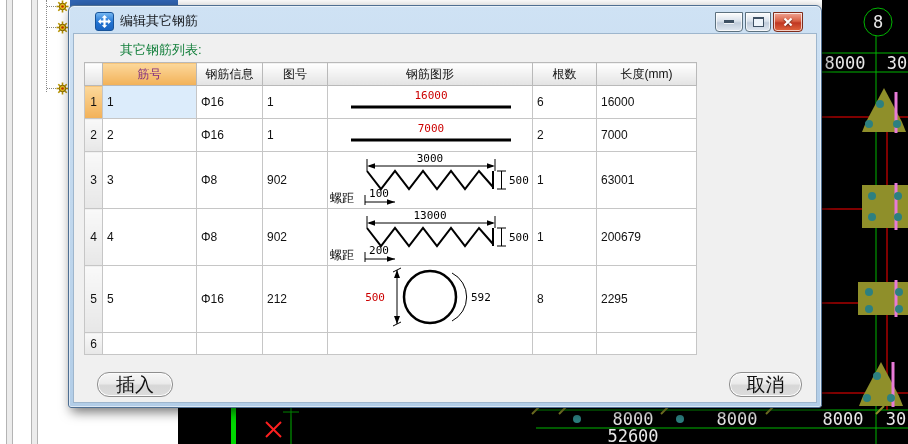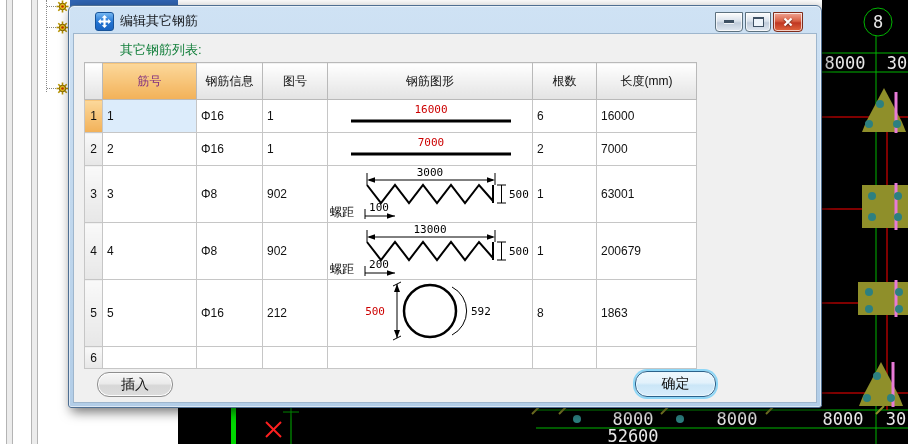--- a/index.html
+++ b/index.html
@@ -46,35 +46,35 @@
                  box-shadow:0 1px 1px rgba(0,0,0,.35);}
   .glyph-close i:first-child{transform:rotate(45deg);} .glyph-close i:last-child{transform:rotate(-45deg);}
 
   .dlg-body{position:absolute;left:4px;right:4px;top:27px;bottom:4px;background:#f0f0f0;
             border:1px solid #9eb6cd;}
   .list-label{position:absolute;left:10px;top:7px;font-size:13px;color:#15803d;margin-left:36px;}
 
   
   .tbl-wrap{position:absolute;left:10px;top:28px;}
   table{border-collapse:collapse;table-layout:fixed;background:#fff;width:613px;}
-  th,td{border:1px solid #c6c6c6;font-size:12px;padding:7px 4px;overflow:hidden;
+  th,td{border:1px solid #c6c6c6;font-size:12px;padding:0 4px;overflow:hidden;
         white-space:nowrap;color:#111;font-weight:normal;text-align:left;}
   thead th{background:linear-gradient(#ffffff,#e3e3e3);text-align:center;border-color:#b9b9b9;height:22px;}
   th.sel{background:linear-gradient(#fcd89b,#f2b158);color:#7e2a80;}
   td.rowhdr{background:linear-gradient(#f9f9f9,#e7e7e7);text-align:center;padding:0;}
   td.rowhdr.sel{background:linear-gradient(#fcd89b,#f2b158);}
   td.cellsel{background:#dcecfb;}
   td.shape{text-align:center;padding:0;}
   .dimtext{font-family:"DejaVu Sans Mono",monospace;font-size:11px;fill:#000;}
   .dimred{fill:#cc0000;}
   .cjk{font-family:"Liberation Sans",sans-serif;font-size:12px;fill:#000;}
 
   
   .btn{position:absolute;display:flex;align-items:center;justify-content:center;
-       font-size:14px;color:#111;border:1px solid #8e8e8e;border-radius:12px;cursor:default;
+       font-size:19px;color:#111;border:1px solid #8e8e8e;border-radius:12px;cursor:default;
        background:linear-gradient(#f6f6f6,#ebebeb 45%,#d7d7d7 55%,#dcdcdc);
        box-shadow:inset 0 0 0 1px #fbfbfb;}
   .btn.default{border:1px solid #2c628b;box-shadow:0 0 0 2px #8ed6f6, inset 0 0 0 1px #e9f6fd;
        background:linear-gradient(#f0f8fd,#e2f1fb 45%,#cbe6f7 55%,#d8edfb);}
 </style>
 </head>
 <body>
 
 <div class="abs vstrip" style="left:6px"></div>
 <div class="abs vstrip" style="left:31px"></div>
@@ -342,31 +342,31 @@
                 <path d="M68,4 l-3,8 h6 z" fill="#000"></path>
                   <path d="M68,58 l-3,-8 h6 z" fill="#000"></path>
                 <line x1="64" y1="6" x2="72" y2="2" stroke="#000"></line>
                   <line x1="64" y1="60" x2="72" y2="56" stroke="#000"></line>
                 <path d="M123,7 A27,27 0 0 1 123,55" stroke="#000" fill="none"></path>
                 <text class="dimtext dimred" x="56" y="35" text-anchor="end">500</text>
                 <text class="dimtext" x="142" y="35">592</text>
               </svg>
             </td>
             <td>8</td>
-            <td>1863</td>
+            <td>2295</td>
           </tr>
           <tr style="height:22px">
             <td class="rowhdr">6</td>
             <td></td>
             <td></td>
             <td></td>
             <td class="shape"></td>
             <td></td>
             <td></td>
           </tr>
         </tbody>
       </table>
     </div>
 
     <div class="btn" style="left:23px;top:338px;width:74px;height:23px">插入</div>
-    <div class="btn default" style="left:561px;top:337px;width:79px;height:24px">确定</div>
+    <div class="btn" style="left:655px;top:338px;width:71px;height:23px">取消</div>
   </div>
 </div>
 
 </body></html>

